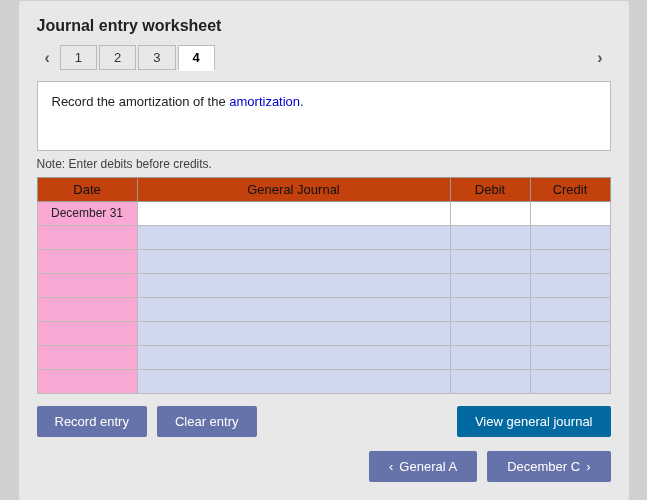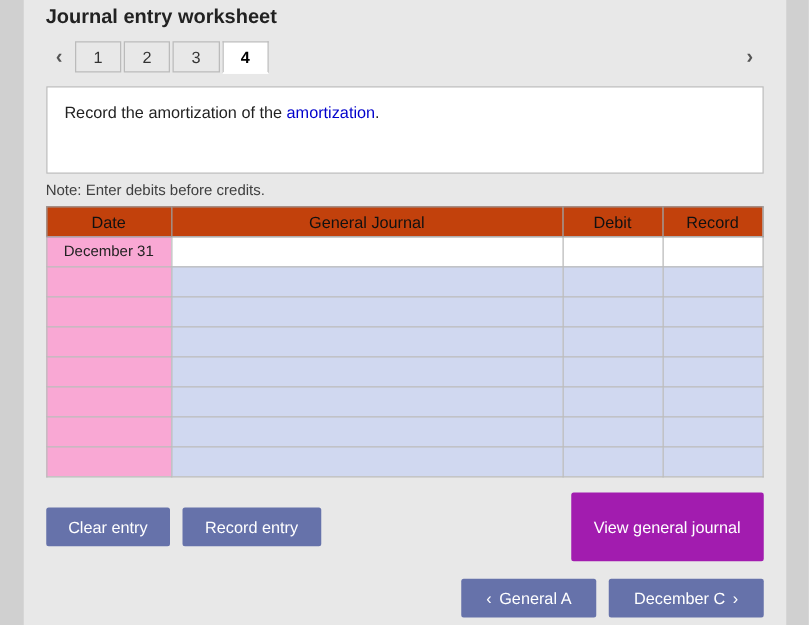--- a/index.html
+++ b/index.html
@@ -147,24 +147,24 @@
       color: #fff;
       border: none;
       padding: 8px 18px;
       cursor: pointer;
       font-size: 13px;
       border-radius: 2px;
       font-weight: normal;
     }
     .view-btn {
       margin-left: auto;
-      background: #a21caf;
+      background: #0369a1;
       color: #fff;
       border: none;
-      padding: 20px 18px;
+      padding: 8px 18px;
       cursor: pointer;
       font-size: 13px;
       border-radius: 2px;
     }
     .bottom-nav {
       display: flex;
       justify-content: flex-end;
       gap: 10px;
       margin-top: 4px;
     }
@@ -201,21 +201,21 @@
   </div>
 
   <div class="note-text">Note: Enter debits before credits.</div>
 
   <table class="journal-table">
     <thead>
       <tr>
         <th>Date</th>
         <th>General Journal</th>
         <th>Debit</th>
-        <th>Record</th>
+        <th>Credit</th>
       </tr>
     </thead>
     <tbody id="table-body">
     <tr>
           <td>December 31</td>
           <td class="input-cell"><input type="text" class="cell-input" style=""></td>
           <td class="input-cell"><input type="text" class="cell-input" style=""></td>
           <td class="input-cell"><input type="text" class="cell-input" style=""></td>
         </tr>
         <tr>
@@ -257,22 +257,22 @@
         <tr>
           <td></td>
           <td class="blue-cell"><input type="text" class="blue-input" style=""></td>
           <td class="blue-cell"><input type="text" class="blue-input" style=""></td>
           <td class="blue-cell"><input type="text" class="blue-input" style=""></td>
         </tr>
       </tbody>
   </table>
 
   <div class="buttons-row">
+    <button class="action-btn">Record entry</button>
     <button class="action-btn">Clear entry</button>
-    <button class="action-btn">Record entry</button>
     <button class="view-btn">View general journal</button>
   </div>
 
   <div class="bottom-nav">
     <button class="nav-btn">
       <span>‹</span>
       <span>General A</span>
     </button>
     <button class="nav-btn">
       <span>December C</span>

